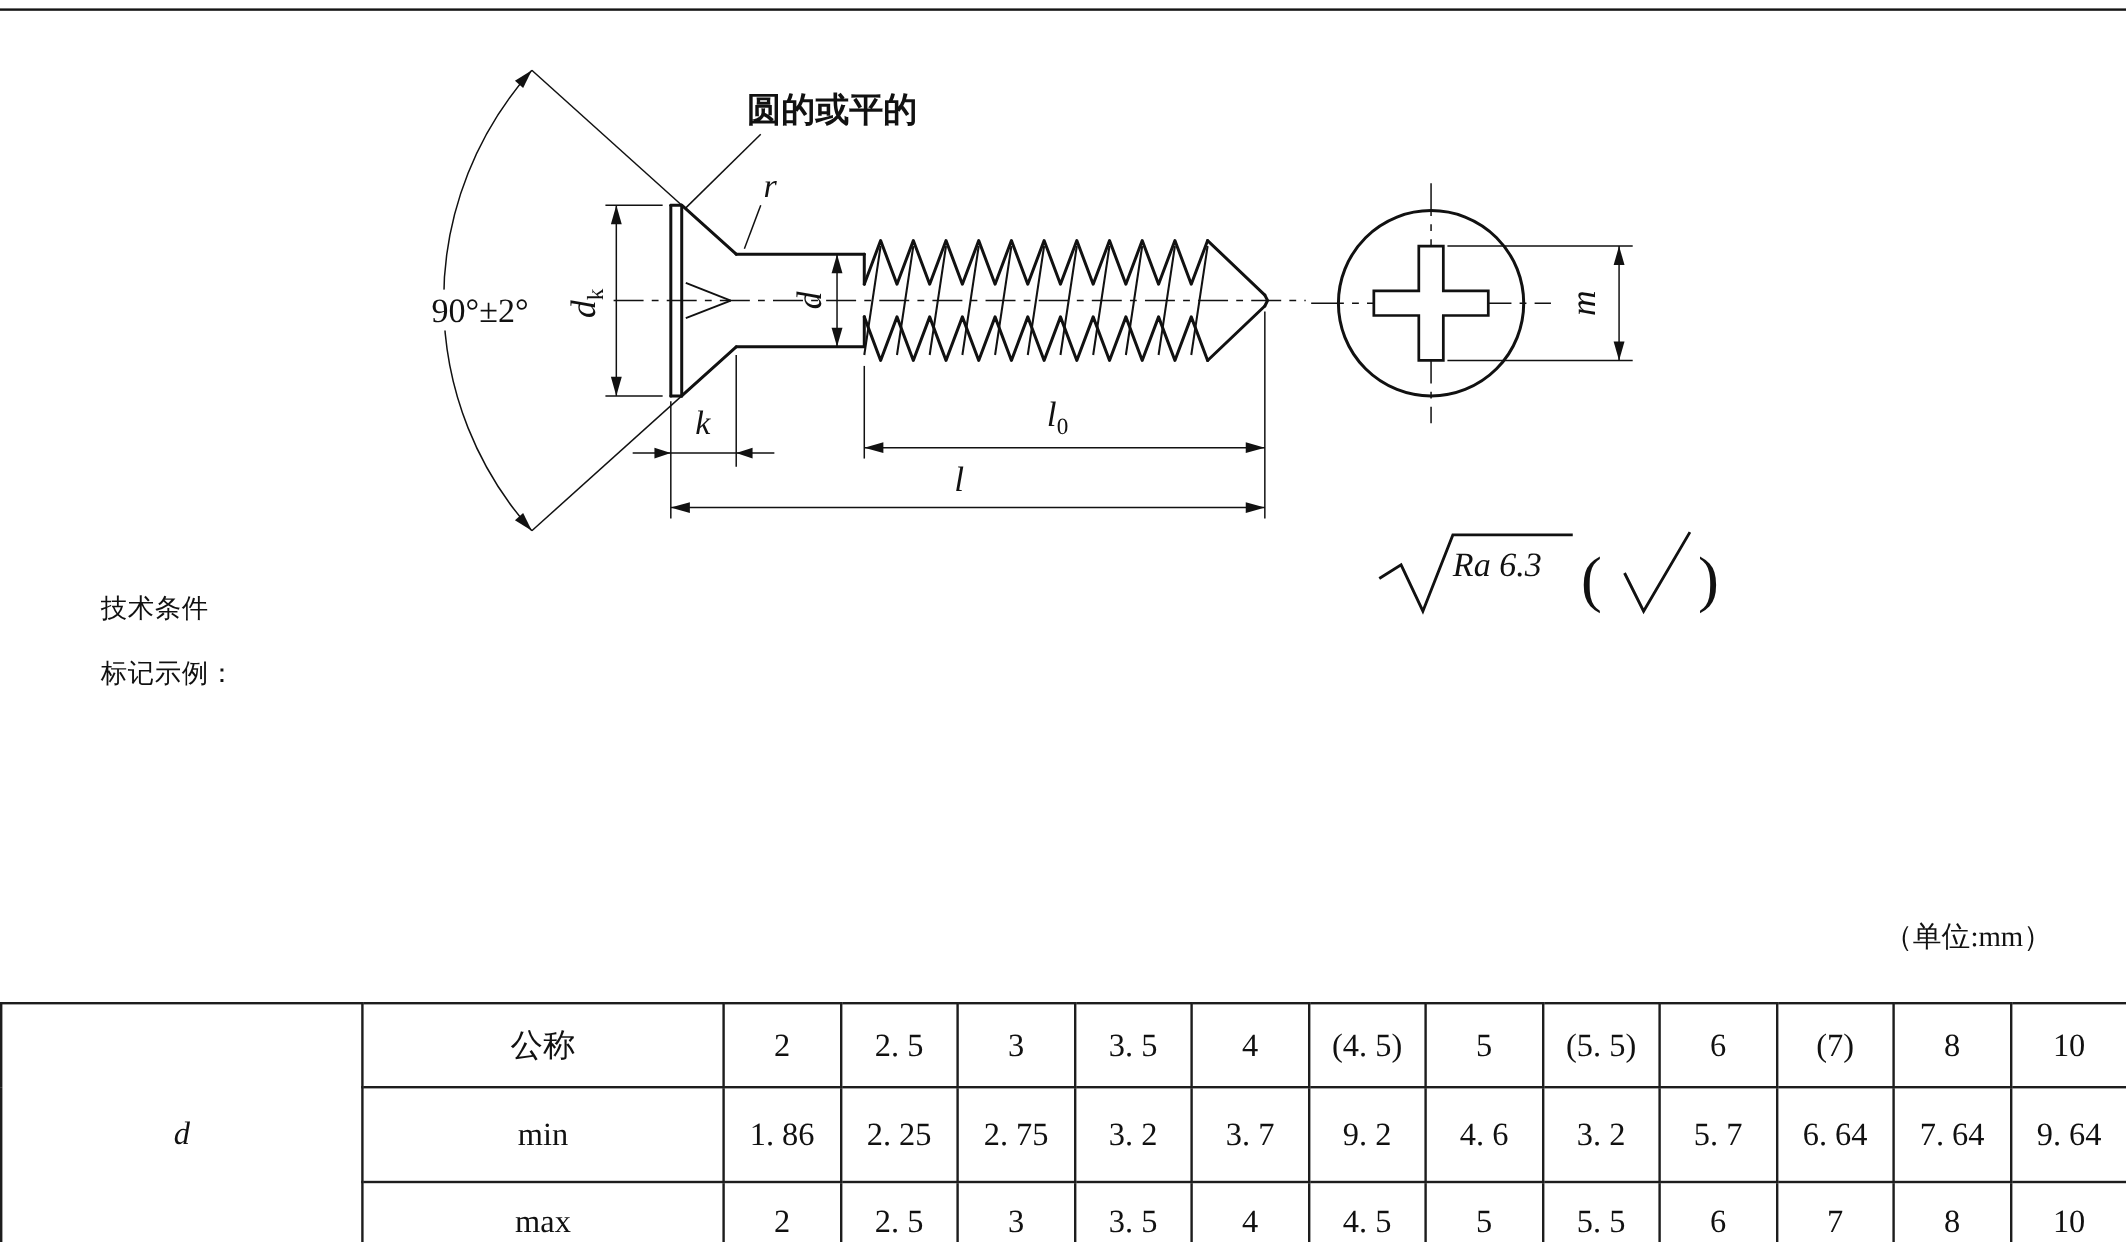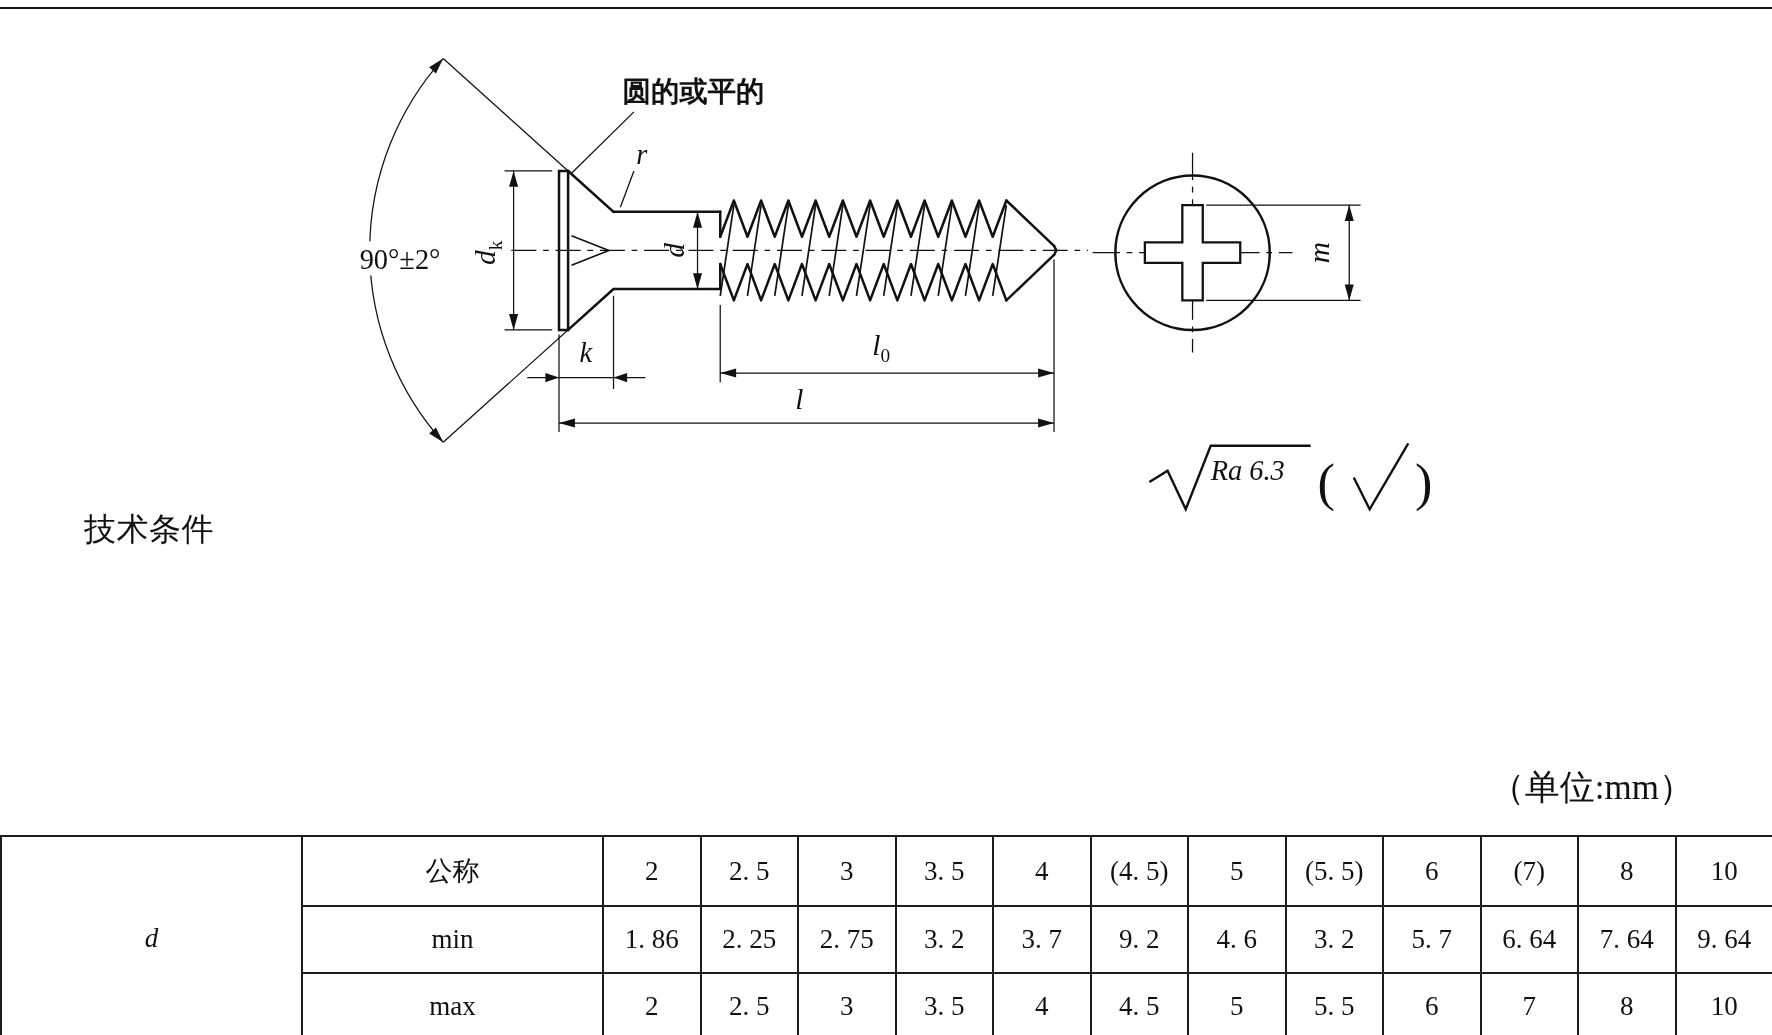--- a/index.html
+++ b/index.html
@@ -3,31 +3,31 @@
 <meta charset="utf-8">
 <style>
   html,body{margin:0;padding:0;background:#fff;}
   body{
     position:relative;width:1772px;height:1035px;overflow:hidden;
     font-family:"Liberation Serif","DejaVu Serif",serif;color:#111;
   }
   .top-rule{position:absolute;left:0;top:7px;width:1772px;height:2px;background:#151515;}
   .drawing-wrap{position:absolute;left:0;top:12px;width:1540px;height:522px;}
   svg text{fill:#111;}
-  .notes{position:absolute;left:84px;top:502px;font-size:32px;line-height:54px;letter-spacing:.5px;}
-  .units-note{position:absolute;right:78px;top:764px;font-size:35px;}
+  .notes{position:absolute;left:84px;top:480px;font-size:22px;line-height:54px;letter-spacing:.5px;}
+  .units-note{position:absolute;right:62px;top:764px;font-size:24px;}
   table.dim{
     position:absolute;left:0;top:835px;width:1772px;
     border-collapse:collapse;table-layout:fixed;
   }
   table.dim td{
     border:2px solid #1d1d1d;text-align:center;vertical-align:middle;
     font-size:27px;padding:16px;overflow:hidden;
   }
-  tr.r1{height:66px;} tr.r2{height:67px;} tr.r3{height:67px;}
+  tr.r1{height:66px;} tr.r2{height:79px;} tr.r3{height:67px;}
   td.rowhead{font-style:italic;font-size:29px;}
 </style>
 </head>
 <body>
 
 <div class="top-rule"></div>
 
 <div class="drawing-wrap">
 <svg viewBox="0 0 1560 458" width="1772" height="520">
 
@@ -135,20 +135,21 @@
   <text x="700" y="350" font-size="26" font-style="italic">l</text>
   <text transform="translate(1170,212) rotate(-90)" text-anchor="middle" font-size="26" font-style="italic">m</text>
   <text x="1066" y="412" font-size="25" font-style="italic">Ra 6.3</text>
   <text x="1160" y="430" font-size="46">(</text>
   <text x="1246" y="430" font-size="46">)</text>
 </svg>
 </div>
 
 <div class="notes">
   <div>技术条件</div>
+  <div>标记示例：</div>
 </div>
 
 <div class="units-note">（单位:mm）</div>
 
 <table class="dim">
   <colgroup>
     <col style="width:301px">
       <col style="width:301px">
     <col style="width:97.5px">
       <col style="width:97.5px">

